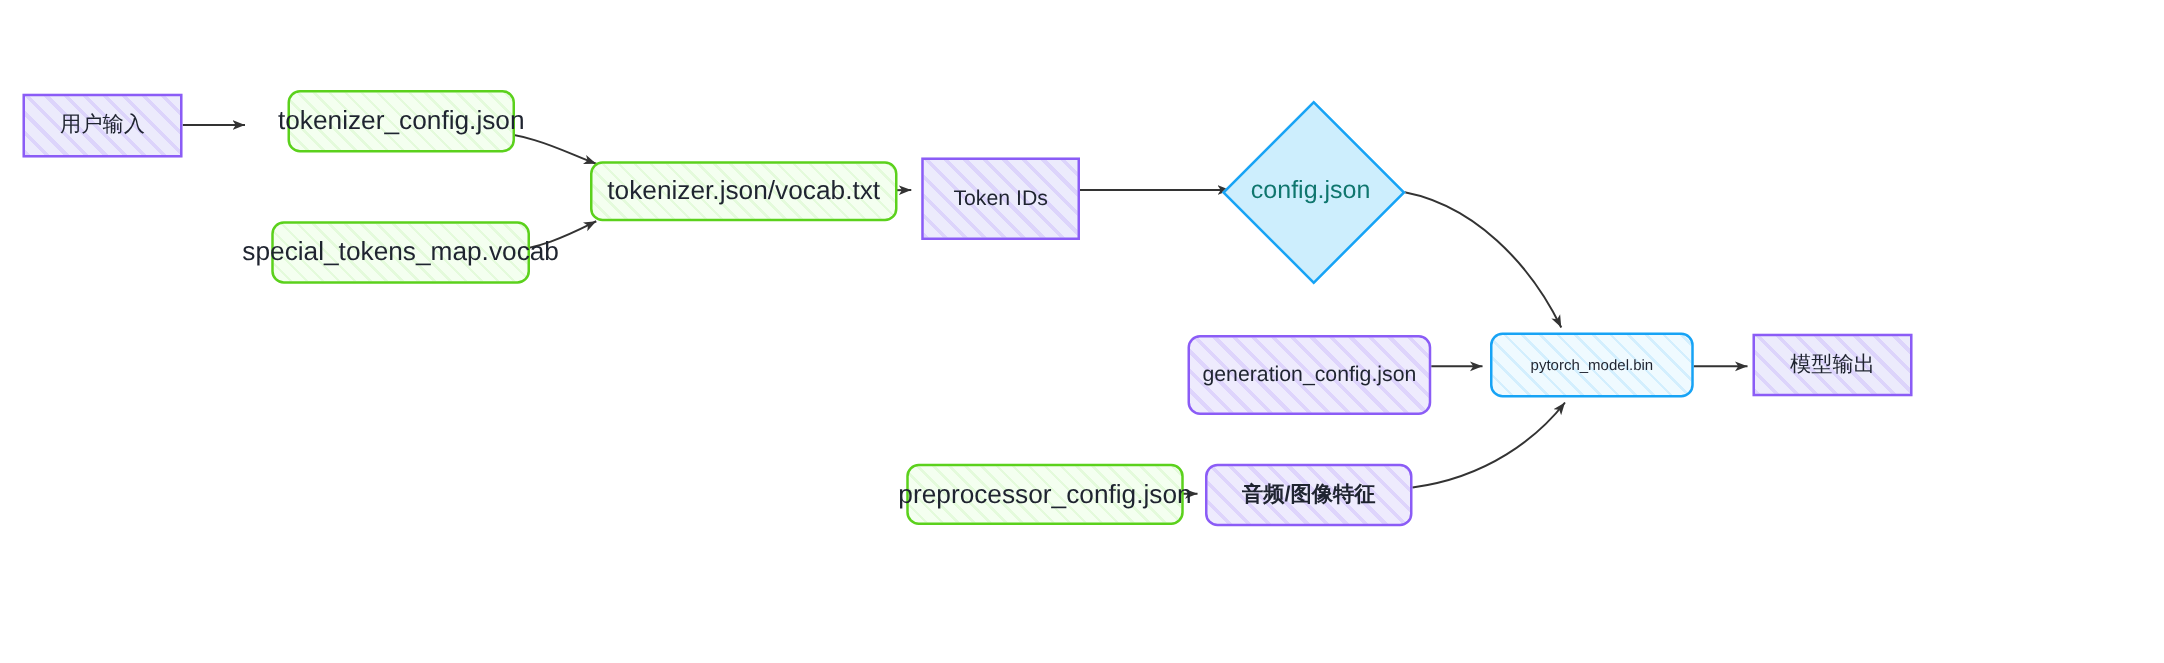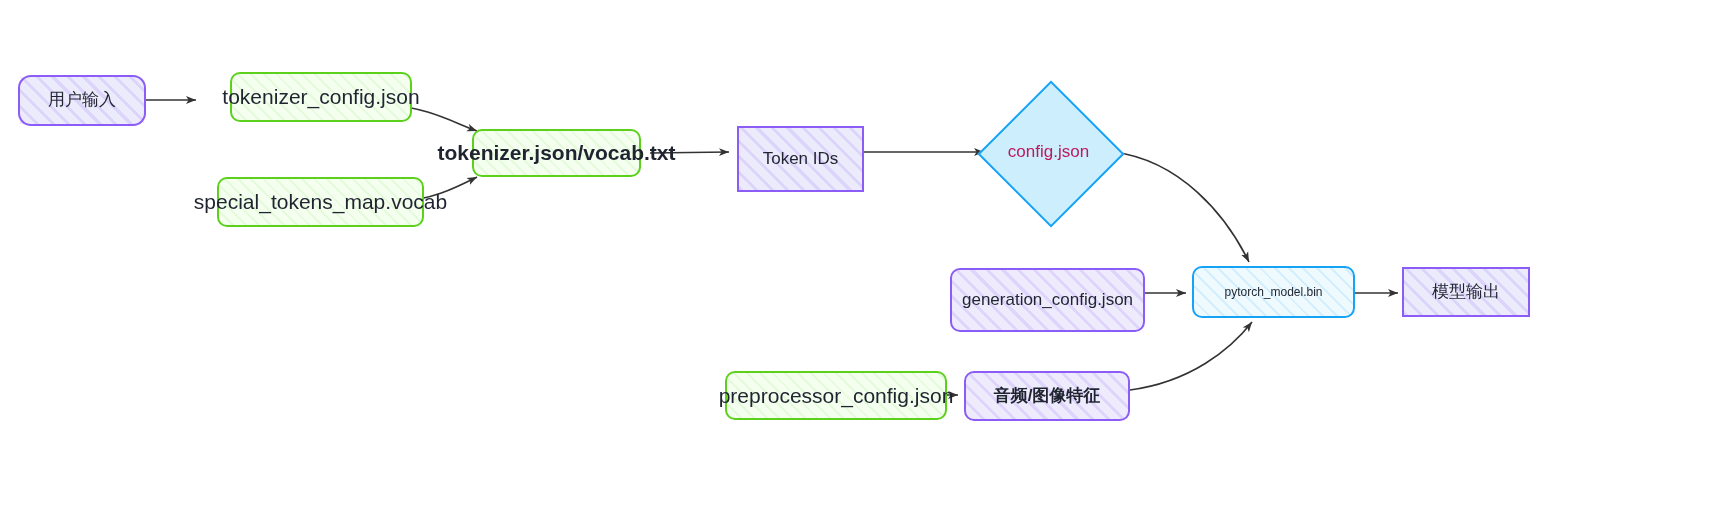--- a/index.html
+++ b/index.html
@@ -31,22 +31,22 @@
   .n-blue{border:2px solid #17a3f5;border-radius:10px;background:#effaff;font-size:12px;}
   .n-blue::before{content:"";position:absolute;inset:0;border-radius:8px;z-index:1;
       background:repeating-linear-gradient(45deg,rgba(23,163,245,.13) 0 2px,transparent 2px 10px);}
 
   
   .diamond-wrap{position:absolute;}
   .diamond-shape{position:absolute;left:50%;top:50%;width:100px;height:100px;
      margin-left:-50px;margin-top:-50px;transform:rotate(45deg);
      background:#cdeefd;border:2px solid #17a3f5;}
   .diamond-lbl{position:absolute;left:0;top:0;width:100%;height:100%;
-     display:flex;align-items:center;justify-content:center;font-size:17px;
-     color:#be185d;z-index:3;white-space:nowrap;}
+     display:flex;align-items:center;justify-content:center;font-size:20px;
+     color:#0f766e;z-index:3;white-space:nowrap;}
 </style>
 </head>
 <body>
 
 <div id="stage">
 
   <svg id="edges" viewBox="0 0 1731 530" xmlns="http://www.w3.org/2000/svg">
     <defs>
       <marker id="arw" markerWidth="11" markerHeight="9" refX="10" refY="4.5" orient="auto" markerUnits="userSpaceOnUse">
         <path d="M0,0.6 L10,4.5 L0,8.4 L2.6,4.5 Z" fill="#333"></path>
@@ -59,33 +59,33 @@
       <path d="M650,153 L729,152"></path>
       <path d="M864,152 L984,152"></path>
       <path d="M1113,152 C1180,160 1226,215 1249,262"></path>
       <path d="M1145,293 L1186,293"></path>
       <path d="M1355,293 L1398,293"></path>
       <path d="M903,395 L958,395"></path>
       <path d="M1130,390 C1190,382 1230,350 1252,322"></path>
     </g>
   </svg>
 
-  <div class="node n-purple-sharp" style="left:18px;top:75px;width:128px;height:51px;border-radius:13px;">
+  <div class="node n-purple-sharp" style="left:18px;top:75px;width:128px;height:51px;">
     <span class="lbl">用户输入</span>
   </div>
 
   <div class="node n-green" style="left:202px;top:72px;width:182px;height:50px;">
     <span class="lbl">tokenizer_config.json</span>
   </div>
 
   <div class="node n-green" style="left:189px;top:177px;width:207px;height:50px;">
     <span class="lbl">special_tokens_map.vocab</span>
   </div>
 
-  <div class="node n-green" style="left:444px;top:129px;width:169px;height:48px;font-weight:bold;">
+  <div class="node n-green" style="left:444px;top:129px;width:246px;height:48px;">
     <span class="lbl">tokenizer.json/vocab.txt</span>
   </div>
 
   <div class="node n-purple-sharp" style="left:737px;top:126px;width:127px;height:66px;">
     <span class="lbl">Token IDs</span>
   </div>
 
   <div class="diamond-wrap" style="left:984px;top:82px;width:129px;height:140px;">
     <div class="diamond-shape"></div>
     <div class="diamond-lbl">config.json</div>

